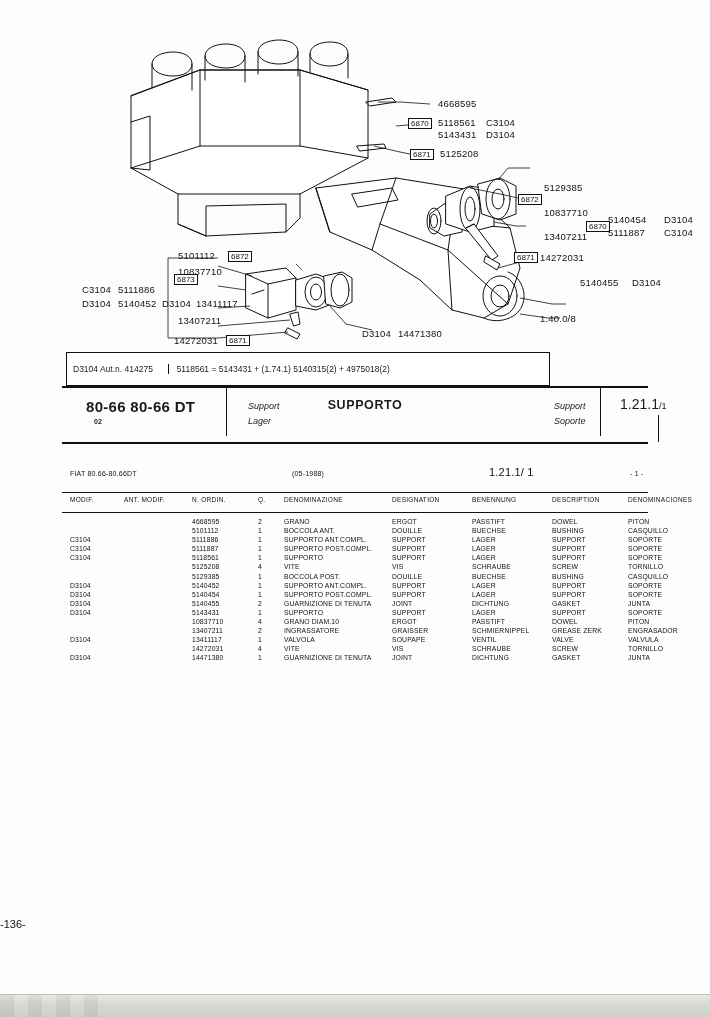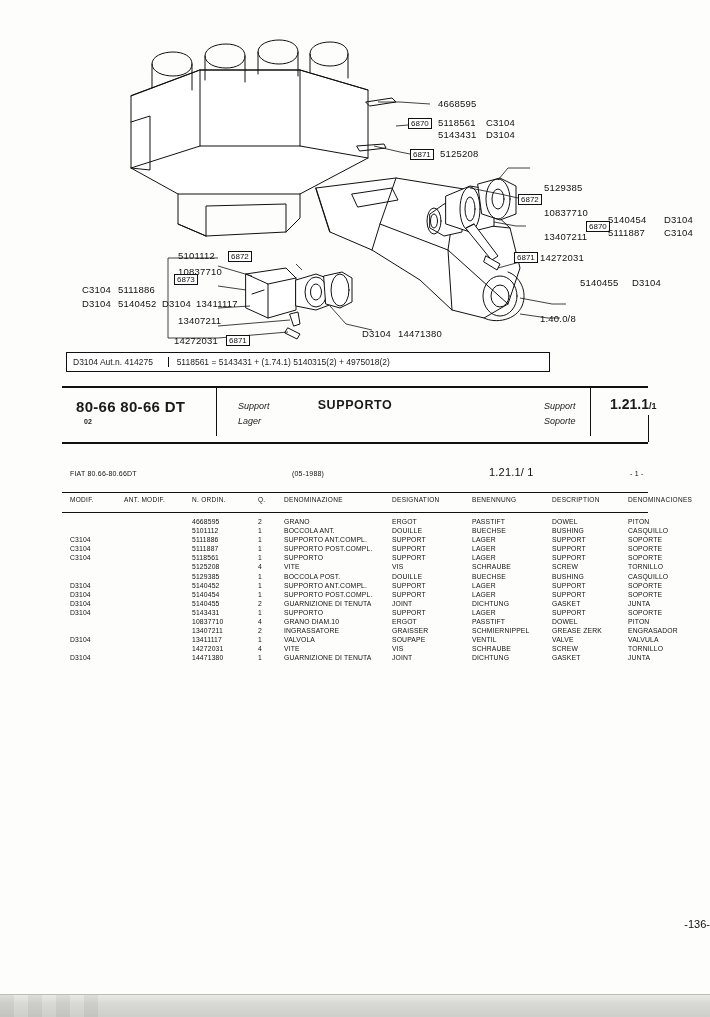--- a/index.html
+++ b/index.html
@@ -48,54 +48,54 @@
     padding:1px 2px 0 2px;
     background:#fff;
     color:#111;
     line-height:1;
     white-space:nowrap;
   }
   .noteblock{
     position:absolute;
     border:1px solid #111;
     font-size:8.5px;
-    padding:4px 6px;
+    padding:11px 6px;
     background:#fff;
     white-space:nowrap;
   }
   .noteblock .sep{display:inline-block;width:10px;}
 
   
   .rule-top{
     position:absolute;left:62px;top:386px;width:586px;height:2px;background:#111;
   }
   .rule-bot{
     position:absolute;left:62px;top:442px;width:586px;height:2px;background:#111;
   }
   .titleband{
-    position:absolute;left:62px;top:388px;width:586px;height:48px;
+    position:absolute;left:72px;top:388px;width:586px;height:48px;
   }
   .tb-v{position:absolute;top:0;bottom:0;width:1px;background:#111;}
   .model{
     position:absolute;left:14px;top:10px;
     font-weight:bold;font-size:15px;letter-spacing:.3px;
   }
   .model-sub{
     position:absolute;left:22px;top:30px;font-size:7px;font-weight:bold;
   }
   .sup-it{position:absolute;left:176px;top:13px;font-size:9px;font-style:italic;}
   .sup-de{position:absolute;left:176px;top:28px;font-size:9px;font-style:italic;}
   .sup-main{
     position:absolute;left:0;right:0;top:10px;text-align:center;
     font-weight:bold;font-size:12.5px;letter-spacing:.6px;
   }
   .sup-en{position:absolute;left:482px;top:13px;font-size:9px;font-style:italic;}
   .sup-es{position:absolute;left:482px;top:28px;font-size:9px;font-style:italic;}
   .tabnum{
-    position:absolute;left:548px;top:8px;font-weight:bold;font-size:14px;text-align:center;
+    position:absolute;left:548px;top:8px;font-weight:normal;font-size:14px;text-align:center;
   }
   .tabnum .suf{font-size:9px;}
 
   
   .meta{
     position:absolute;left:70px;top:470px;width:580px;height:14px;
     font-size:7px;letter-spacing:.2px;color:#111;
   }
   .meta .m1{position:absolute;left:0;top:0;}
   .meta .m2{position:absolute;left:222px;top:0;}
@@ -121,21 +121,21 @@
   .c-ant{left:62px;}
   .c-ordin{left:130px;}
   .c-q{left:196px;}
   .c-den{left:222px;}
   .c-des{left:330px;}
   .c-ben{left:410px;}
   .c-dsc{left:490px;}
   .c-esp{left:566px;}
 
   .pagenum{
-    position:absolute;left:0;right:0;top:918px;text-align:right;
+    position:absolute;left:0;right:0;top:918px;text-align:left;
     font-size:11px;color:#111;
   }
 </style>
 </head>
 <body>
 
 <div class="page">
 
   <div class="drawing">
 

